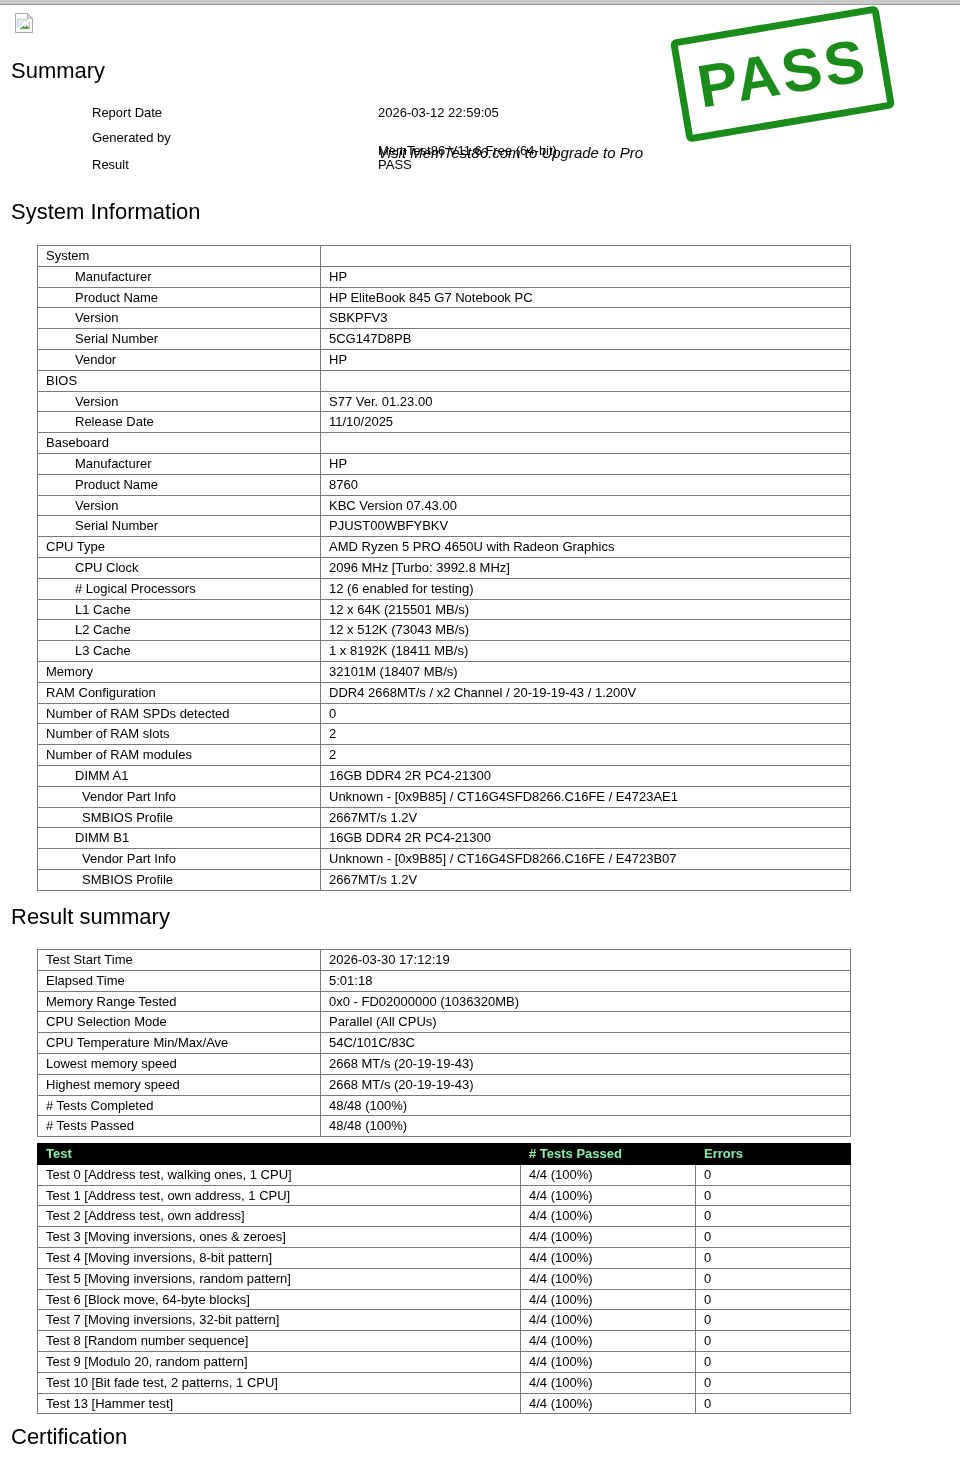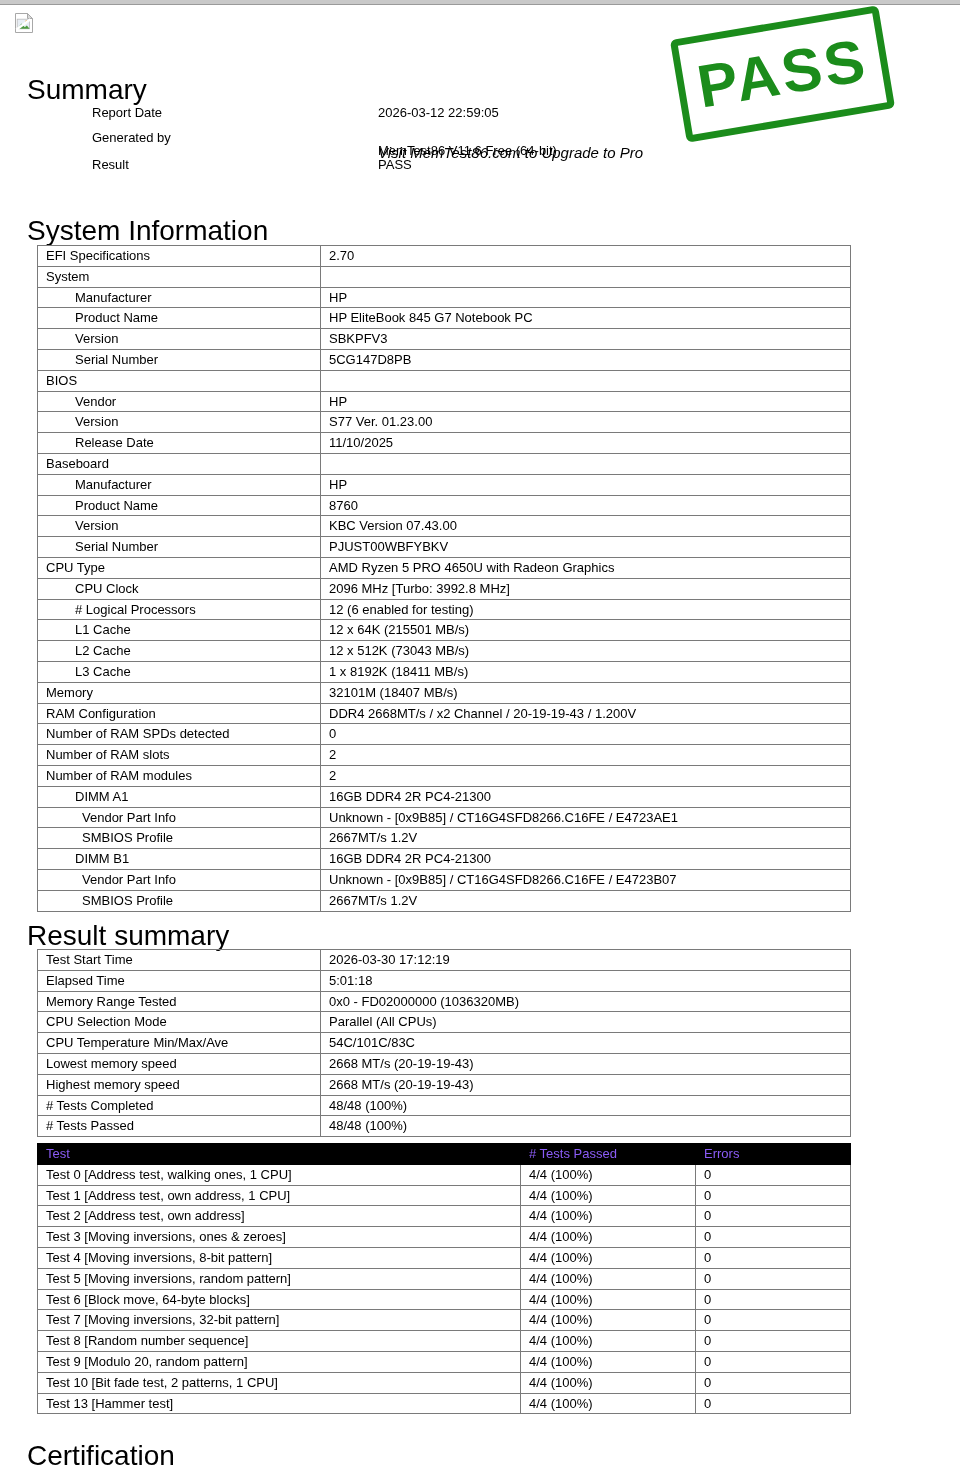--- a/index.html
+++ b/index.html
@@ -3,21 +3,21 @@
 <meta charset="utf-8">
 <style>
   html,body{margin:0;padding:0;}
   body{
     width:960px;height:1467px;background:#ffffff;color:#000;
     font-family:"Liberation Sans","DejaVu Sans",sans-serif;
     position:relative;overflow:hidden;
   }
   .topbar{position:absolute;top:0;left:0;width:960px;height:4px;background:#c9c9c9;border-bottom:1px solid #9a9a9a;}
   .broken-img{position:absolute;left:14px;top:12px;width:20px;height:22px;}
-  h1,h2{position:absolute;left:11px;margin:16px;font-size:28px;font-weight:400;white-space:nowrap;}
+  h1,h2{position:absolute;left:11px;margin:0;font-size:22px;font-weight:400;white-space:nowrap;}
   #h-summary{top:58px;}
   #h-sysinfo{top:199px;}
   #h-result{top:904px;}
   #h-cert{top:1424px;}
   .kv{position:absolute;top:0;left:0;font-size:13px;}
   .kv span{position:absolute;white-space:nowrap;margin-left:48px;}
   .k{left:44px;}
   .v{left:330px;}
   .note{left:330px;font-size:15px;font-style:italic;}
   .stamp{
@@ -30,21 +30,21 @@
     color:var(--stamp-green,#1b8c1b);font-size:60px;font-weight:700;letter-spacing:3px;line-height:1;
   }
   table{
     position:absolute;left:37px;border-collapse:collapse;table-layout:fixed;width:813px;
     border:1px solid #5f5f5f;
   }
   td,th{
     border:1px solid #7a7a7a;height:19.8px;font-size:13px;line-height:19.8px;
     padding:0 4px 0 8px;white-space:nowrap;overflow:hidden;font-weight:400;
   }
-  th{background:#000;color:#8b5cf6;font-weight:400;text-align:left;border-color:#000;}
+  th{background:#000;color:#86efac;font-weight:700;text-align:left;border-color:#000;}
   td.ind1{padding-left:37px;}
   td.ind2{padding-left:44px;}
   #sys-table{top:245px;}
   #res-table{top:949px;padding-left:36px;}
   #test-table{top:1143px;}
 </style>
 </head>
 <body>
 
 <div class="topbar"></div>
@@ -76,50 +76,46 @@
 
 <h2 id="h-sysinfo">System Information</h2>
 
 <table id="sys-table">
   <colgroup>
       <col style="width:283px">
       <col style="width:530px">
     </colgroup>
   <tbody>
       <tr>
-        <td>EFI Specifications</td>
-        <td>2.70</td>
-      </tr>
-      <tr>
         <td>System</td>
         <td></td>
       </tr>
       <tr>
         <td class="ind1">Manufacturer</td>
         <td>HP</td>
       </tr>
       <tr>
         <td class="ind1">Product Name</td>
         <td>HP EliteBook 845 G7 Notebook PC</td>
       </tr>
       <tr>
         <td class="ind1">Version</td>
         <td>SBKPFV3</td>
       </tr>
       <tr>
         <td class="ind1">Serial Number</td>
         <td>5CG147D8PB</td>
       </tr>
       <tr>
+        <td class="ind1">Vendor</td>
+        <td>HP</td>
+      </tr>
+      <tr>
         <td>BIOS</td>
         <td></td>
-      </tr>
-      <tr>
-        <td class="ind1">Vendor</td>
-        <td>HP</td>
       </tr>
       <tr>
         <td class="ind1">Version</td>
         <td>S77 Ver. 01.23.00</td>
       </tr>
       <tr>
         <td class="ind1">Release Date</td>
         <td>11/10/2025</td>
       </tr>
       <tr>

